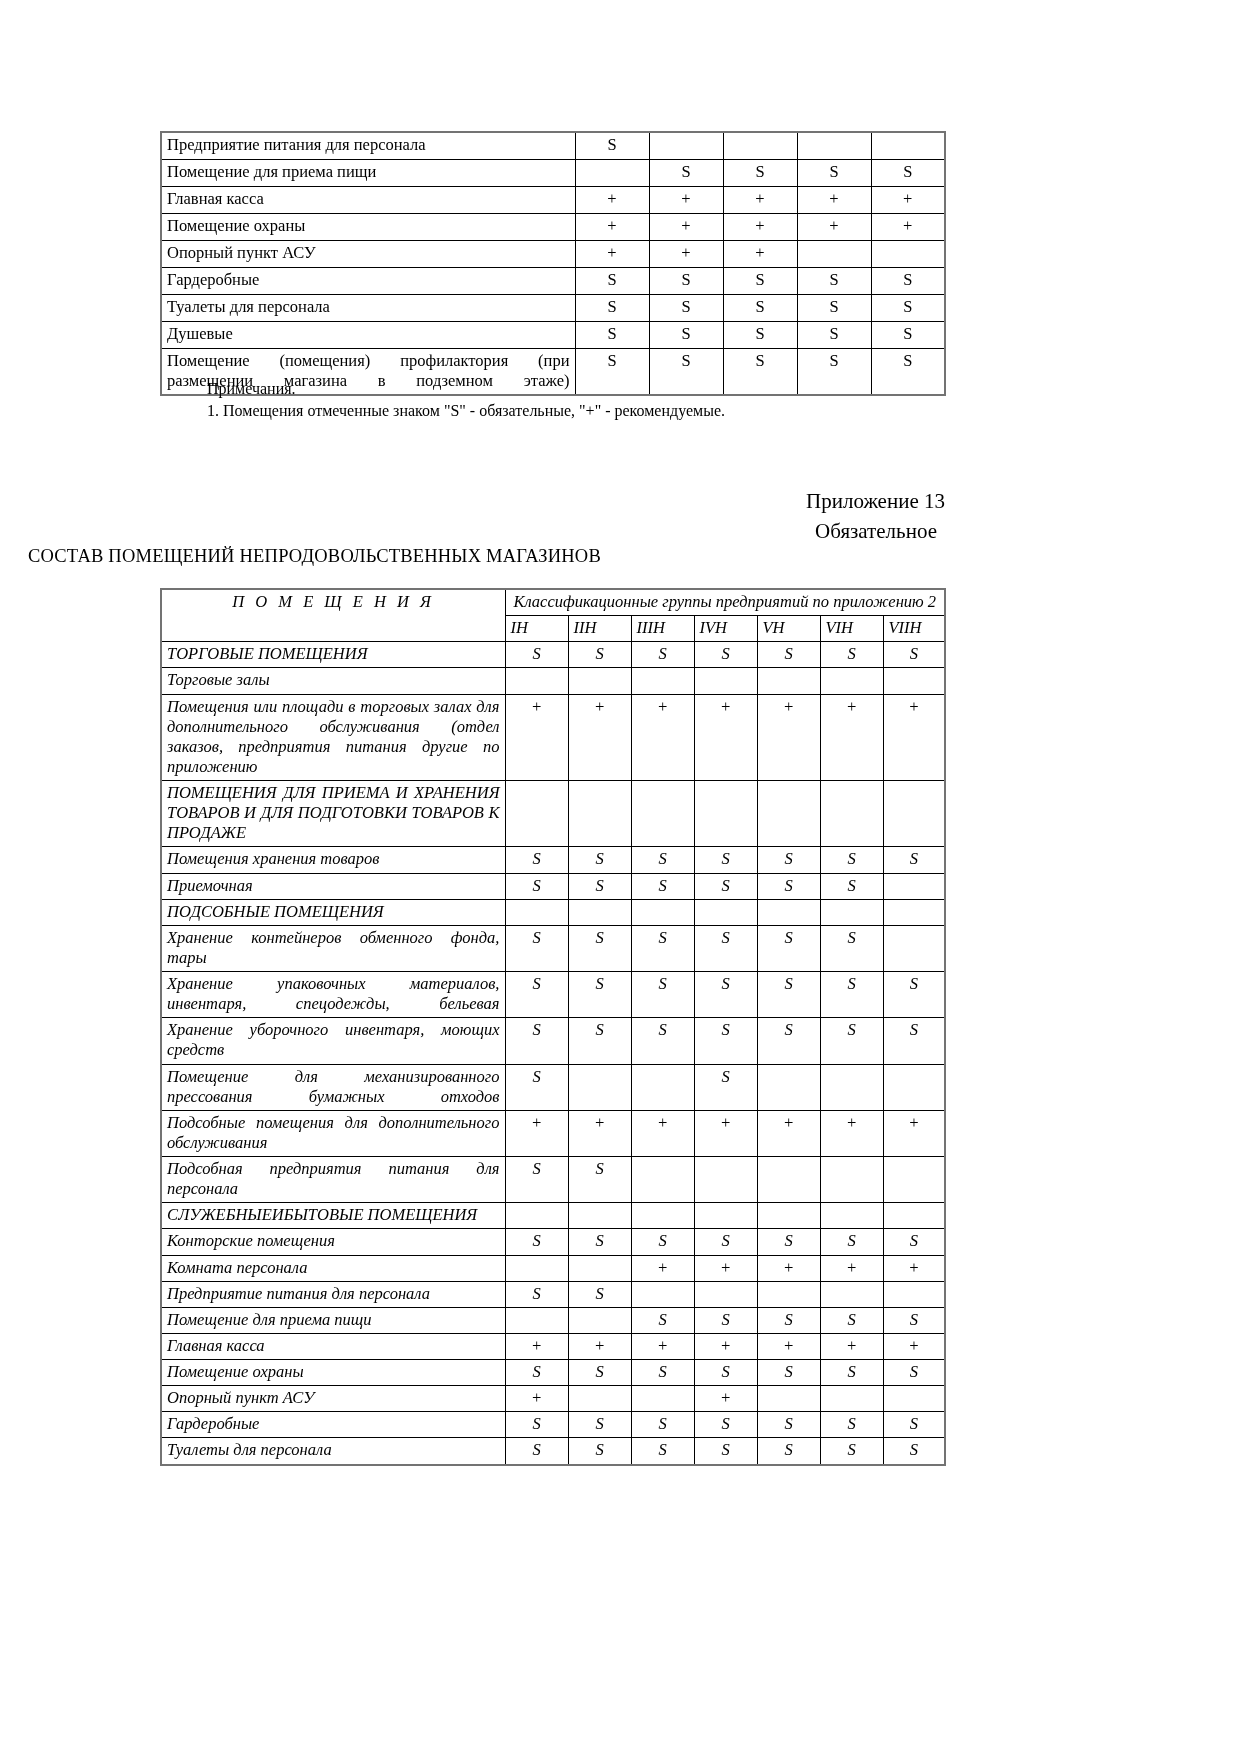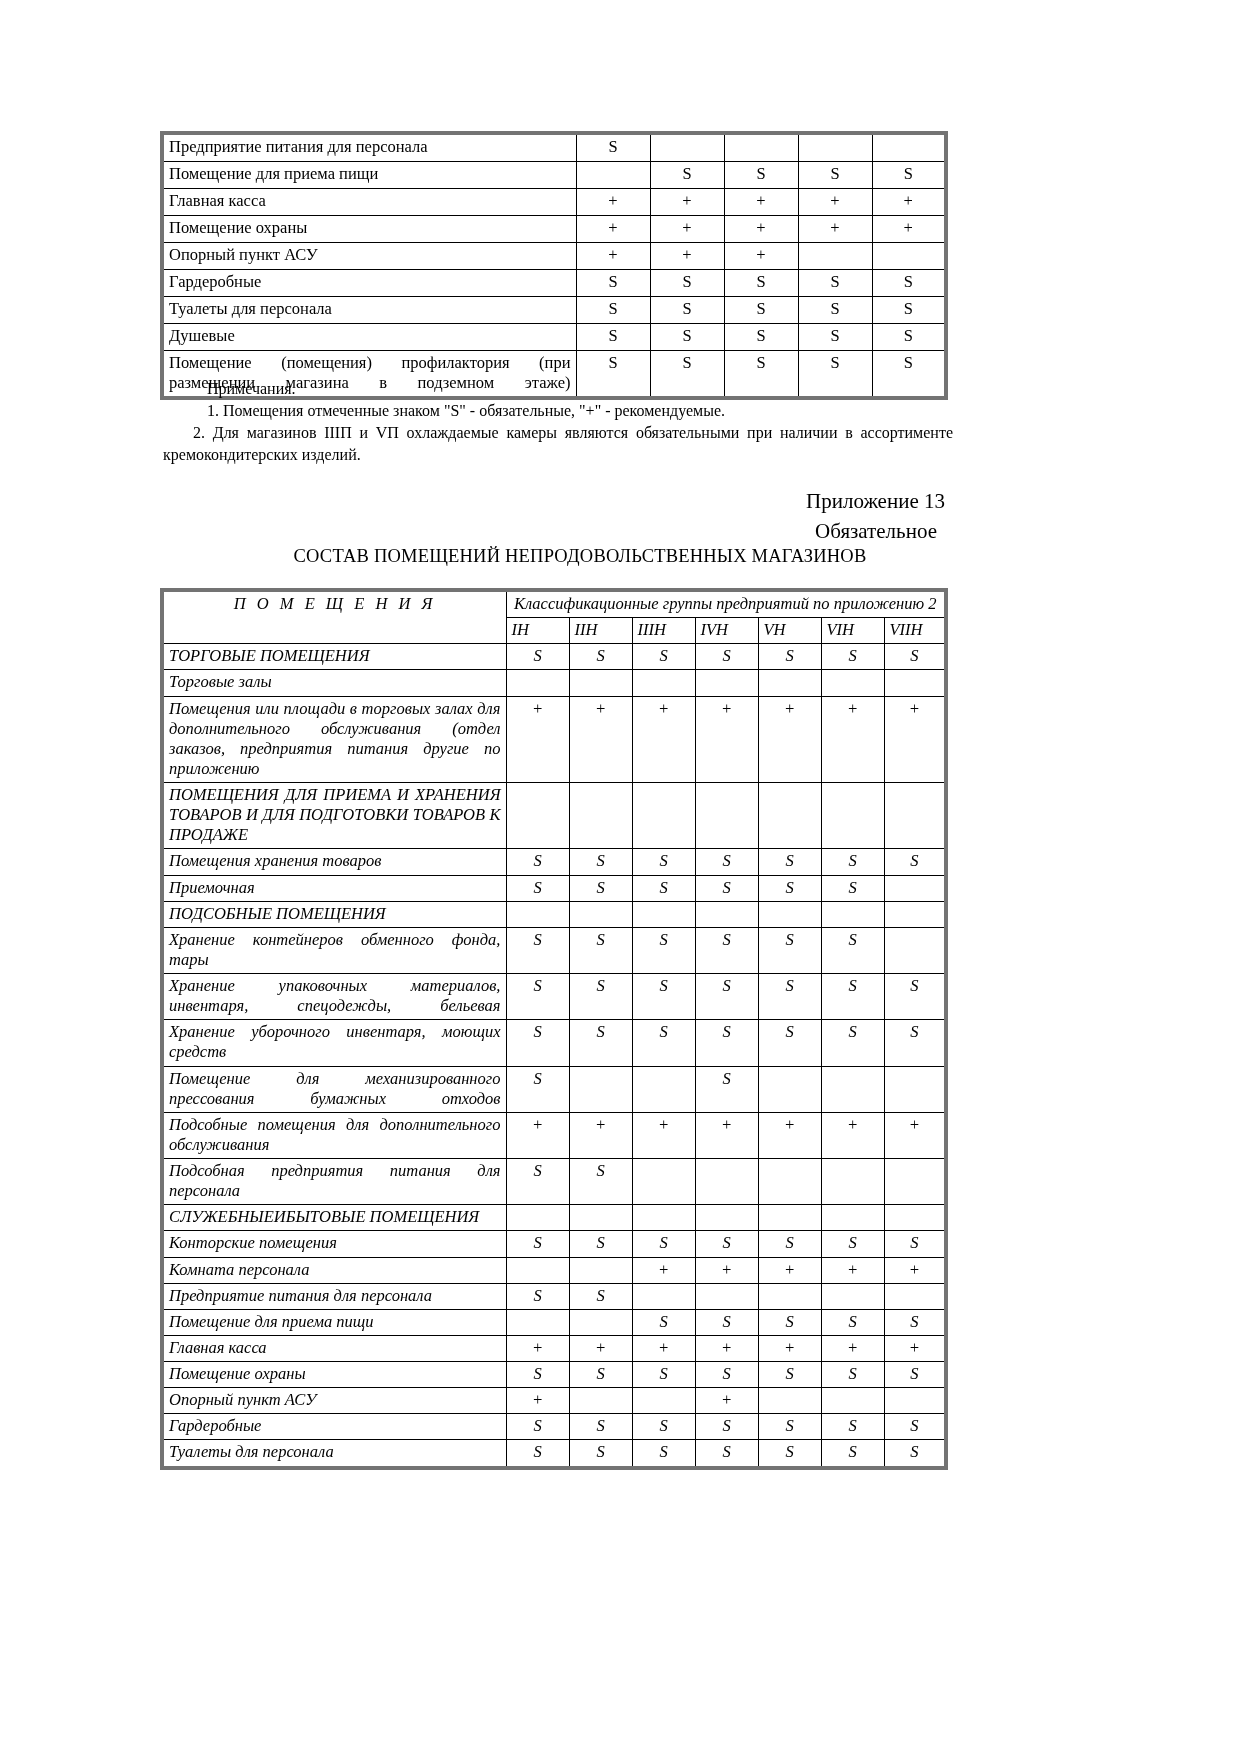--- a/index.html
+++ b/index.html
@@ -20,21 +20,21 @@
     left: 0;
     top: 0;
     width: 1240px;
     height: 1755px;
   }
 
   
   table.doc-table {
     border-collapse: collapse;
     table-layout: fixed;
-    border: 4px solid #737373;
+    border: 2px solid #737373;
   }
   table.doc-table td,
   table.doc-table th {
     border: 1px solid #000;
     padding: 2px 5px 3px 5px;
     font-size: 16.5px;
     line-height: 1.22;
     vertical-align: top;
     font-weight: normal;
   }
@@ -101,23 +101,24 @@
     padding-right: 8px;
     padding-left: 20px;
   }
 
   
   #main-title {
     position: absolute;
     left: 0;
     top: 546px;
     width: 1160px;
-    text-align: center;
+    text-align: left;
     font-size: 18.5px;
     letter-spacing: 0.2px;
+    padding-left: 28px;
   }
 
   
   #table-two-wrap {
     position: absolute;
     left: 160px;
     top: 588px;
   }
   #table-two {
     width: 784px;
@@ -242,21 +243,20 @@
             <td class="mark">S</td>
             <td class="mark">S</td>
           </tr>
         </tbody>
     </table>
   </div>
 
   <div id="notes">
     <div class="note-line indent">Примечания.</div>
     <div class="note-line indent">1. Помещения отмеченные знаком "S" - обязательные, "+" - рекомендуемые.</div>
-    <div class="note-line note-wrap">2. Для магазинов IIIП и VП охлаждаемые камеры являются обязательными при наличии в ассортименте кремокондитерских изделий.</div>
   </div>
 
   <div id="appendix">
     <div class="line1">Приложение 13</div>
     <div class="line2">Обязательное</div>
   </div>
 
   <div id="main-title">СОСТАВ ПОМЕЩЕНИЙ НЕПРОДОВОЛЬСТВЕННЫХ МАГАЗИНОВ</div>
 
   <div id="table-two-wrap">

